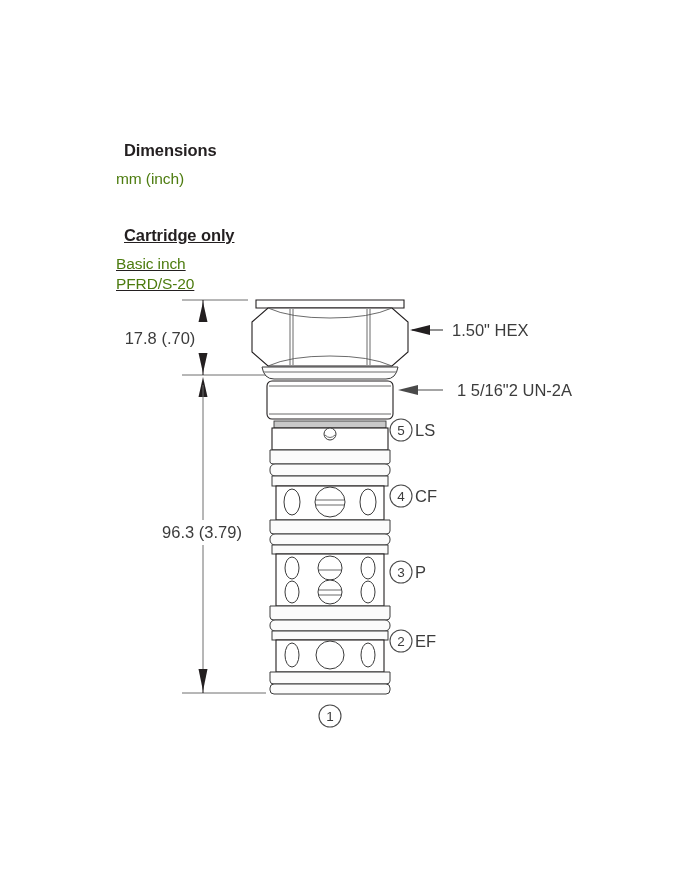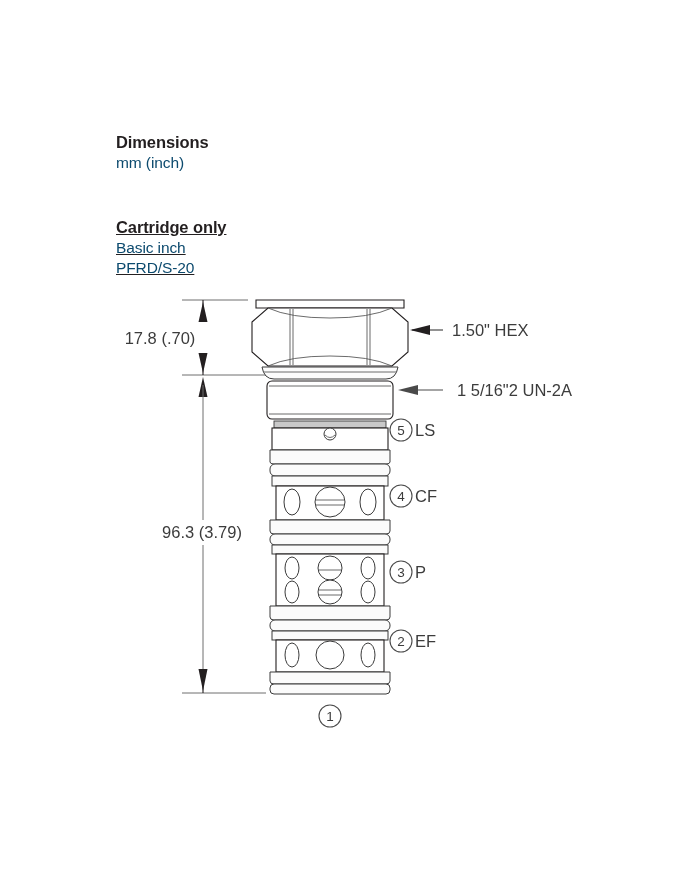--- a/index.html
+++ b/index.html
@@ -24,29 +24,29 @@
   }
   #heading-cartridge {
     top: 217px;
     text-decoration: underline;
   }
   .hdr {
     font-size: 16.5px;
     font-weight: bold;
     letter-spacing: -0.1px;
     line-height: 21px;
-    margin: 0;
+    margin: 8px;
     color: #231f20;
   }
   .sub {
     font-size: 15.5px;
     font-weight: normal;
     line-height: 19.5px;
     margin: 0;
-    color: #0c4a6e;
+    color: #4d7c0f;
     letter-spacing: -0.1px;
   }
   #drawing {
     position: absolute;
     left: 0;
     top: 0;
   }
   svg text {
     font-family: "Liberation Sans", sans-serif;
     fill: #231f20;

